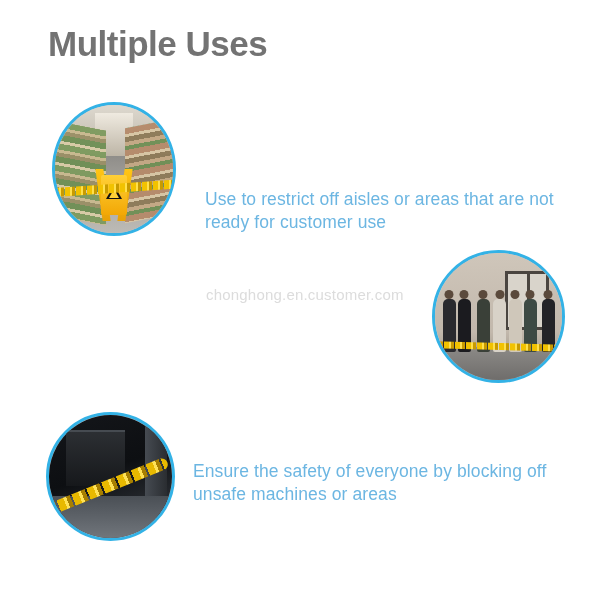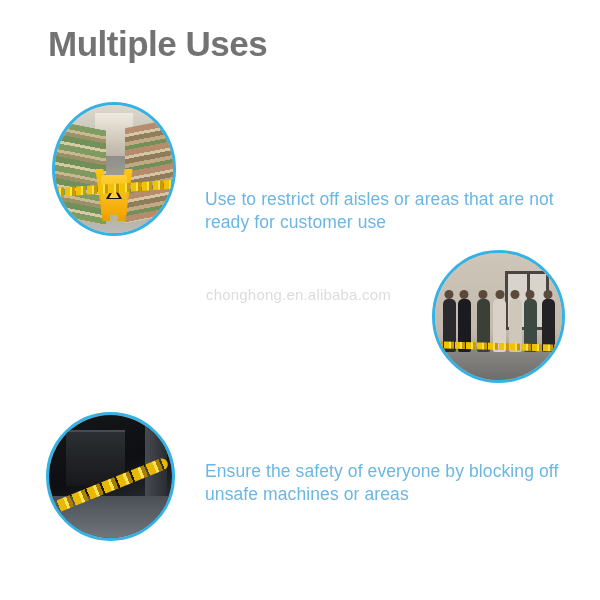--- a/index.html
+++ b/index.html
@@ -191,21 +191,21 @@
   
   .body-text {
     position: absolute;
     color: #6cb6e2;
     font-size: 17.5px;
     line-height: 1.32;
     letter-spacing: 0.1px;
   }
   .t1 { left: 205px; top: 147px; width: 360px; margin-top: 41px; }
   .t2 { left: 30px;  top: 300px; width: 375px; }
-  .t3 { left: 205px; top: 460px; width: 385px; }
+  .t3 { left: 193px; top: 460px; width: 385px; }
 
   
   .watermark {
     position: absolute;
     left: 206px; top: 286px;
     font-size: 15px;
     color: #dcdcdc;
     letter-spacing: 0.2px;
     white-space: nowrap;
   }
@@ -245,21 +245,21 @@
       <div class="person" style="left:18%; background:#1b1b1f;"></div>
       <div class="person" style="left:33%; background:#3a4038;"></div>
       <div class="person" style="left:46%; background:#d8d2c8;"></div>
       <div class="person" style="left:58%; background:#cfc7ba;"></div>
       <div class="person" style="left:70%; background:#3d4a44;"></div>
       <div class="person" style="left:84%; background:#232327;"></div>
       <div class="chain"></div>
     </div>
   </div>
 
-  <div class="watermark">chonghong.en.alibaba.com</div>
+  <div class="watermark">chonghong.en.customer.com</div>
 
 
   <div class="photo p3">
     <div class="scene">
       <div class="dark"></div>
       <div class="crate"></div>
       <div class="doorframe"></div>
       <div class="floorw"></div>
       <div class="bigchain"></div>
     </div>

